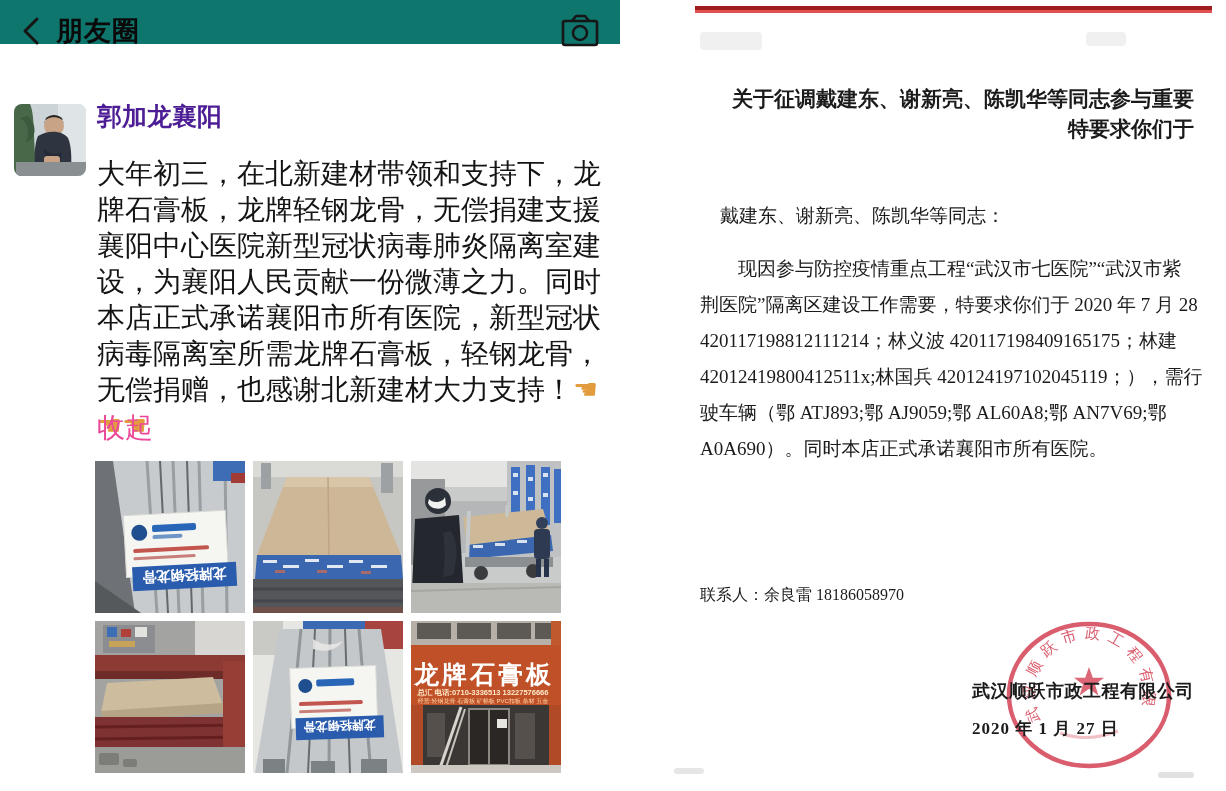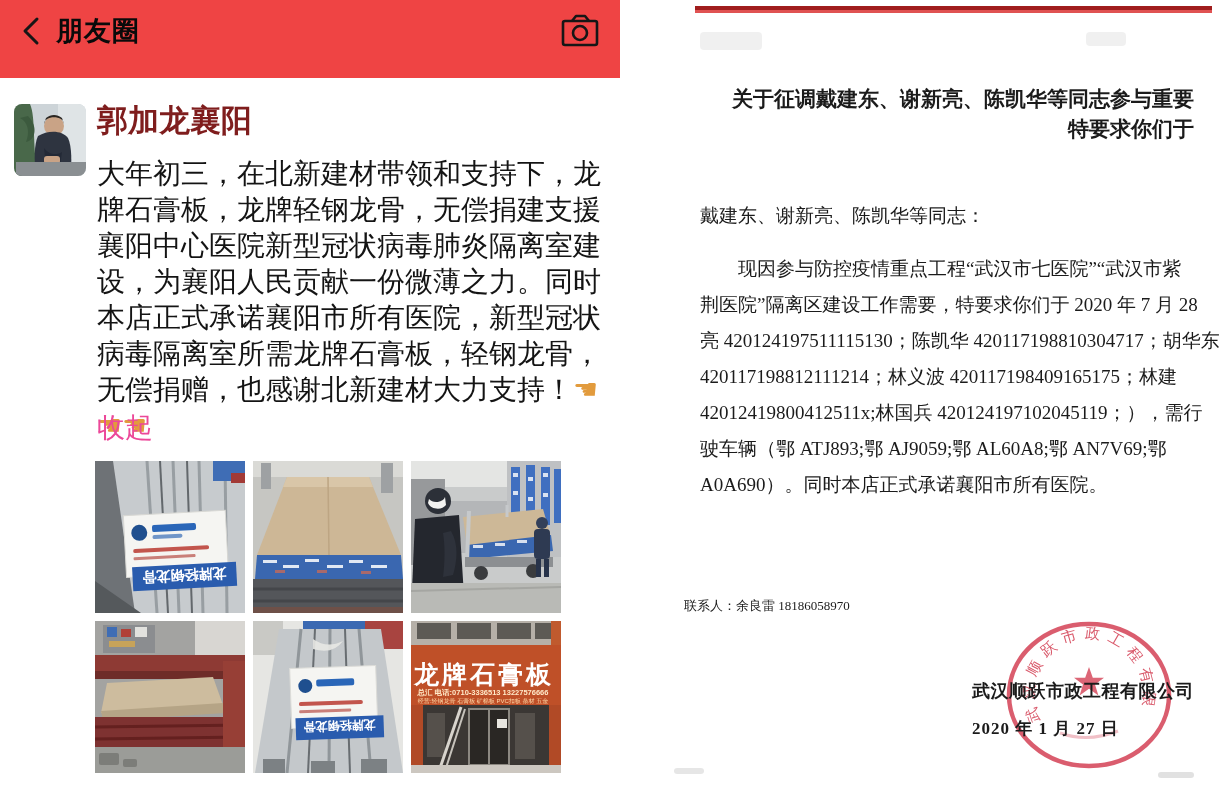--- a/index.html
+++ b/index.html
@@ -2,51 +2,51 @@
 <html><head>
 <meta charset="utf-8">
 <style>
   * { margin:0; padding:0; box-sizing:border-box; }
   html,body { width:1226px; height:791px; background:#ffffff; overflow:hidden;
               font-family:"Liberation Sans","DejaVu Sans",sans-serif; }
   .abs { position:absolute; }
   #stage { position:relative; width:1226px; height:791px; background:#fff; }
 
   
-  #moments-header { left:0; top:0; width:620px; height:78px; background:#ef4444;
+  #moments-header { left:0; top:0; width:620px; height:44px; background:#0f766e;
                     display:flex; align-items:center; }
   #back-btn { position:absolute; left:16px; top:14px; width:34px; height:34px; cursor:pointer; }
   #moments-title { position:absolute; left:56px; top:0; height:62px; display:flex; align-items:center;
                    font-size:27px; font-weight:600; color:#0a0a0a; letter-spacing:1px; }
   #camera-btn { position:absolute; left:558px; top:12px; width:44px; height:38px; cursor:pointer; }
 
   #avatar { left:14px; top:104px; width:72px; height:72px; border-radius:8px; overflow:hidden; cursor:pointer; }
-  #author-name { left:97px; top:100px; font-size:31px; font-weight:600; color:#7f1d1d; cursor:pointer; }
+  #author-name { left:97px; top:100px; font-size:25px; font-weight:600; color:#4c1d95; cursor:pointer; }
   #post-body { left:97px; top:156px; width:516px; font-size:28px; line-height:36px;
                color:#141414; letter-spacing:0; word-break:break-all; }
   .hand-emojis { color:#e29b3d; font-size:28px; }
   #collapse-link { left:97px; top:409px; font-size:28px; color:#ec4899; cursor:pointer; }
 
   #photo-grid { left:95px; top:461px; display:grid; grid-template-columns:repeat(3,150px);
                 grid-auto-rows:152px; gap:8px; }
   .photo { width:150px; height:152px; overflow:hidden; cursor:pointer; background:#ddd; }
   .photo svg { display:block; width:100%; height:100%; }
 
   
   .docfont { font-family:"Liberation Serif","DejaVu Serif",serif; color:#1b1b1b; }
   #doc-rule-dark  { left:695px; top:6px;  width:517px; height:4px; }
   #doc-rule-light { left:695px; top:10px; width:517px; height:3px; }
   .smudge { background:#e9e9e9; opacity:.7; border-radius:4px; }
   #doc-title { left:654px; top:84px; width:540px; text-align:right;
                font-size:21px; font-weight:bold; line-height:30px; }
-  #doc-salutation { left:700px; top:203px; font-size:19px; white-space:pre; }
+  #doc-salutation { left:720px; top:203px; font-size:19px; white-space:pre; }
   #doc-paragraph { left:700px; top:251px; font-size:19px; }
   #doc-paragraph .line { height:36px; line-height:36px; white-space:pre; }
   #doc-paragraph .line.first { padding-left:38px; }
-  #doc-contact { left:684px; top:585px; font-size:13px; white-space:pre;margin-top:12px; }
+  #doc-contact { left:700px; top:585px; font-size:16px; white-space:pre; }
   #doc-seal { left:1000px; top:615px; width:178px; height:166px; pointer-events:none; }
   #doc-company { left:972px; top:679px; width:222px; text-align:center;
                  font-size:18px; font-weight:600; letter-spacing:.5px; }
   #doc-date { left:972px; top:717px; width:218px; 
               font-size:17px; font-weight:600; letter-spacing:1px; }
 </style>
 </head>
 <body>
 
 <div id="stage">
@@ -306,21 +306,20 @@
   <div id="doc-title" class="abs docfont">
     <div>关于征调戴建东、谢新亮、陈凯华等同志参与重要</div>
     <div>特要求你们于</div>
   </div>
 
   <div id="doc-salutation" class="abs docfont">戴建东、谢新亮、陈凯华等同志：</div>
 
   <div id="doc-paragraph" class="abs docfont">
     <div class="line first">现因参与防控疫情重点工程“武汉市七医院”“武汉市紫</div>
     <div class="line">荆医院”隔离区建设工作需要，特要求你们于 2020 年 7 月 28</div>
-    <div class="line">亮 420124197511115130；陈凯华 420117198810304717；胡华东</div>
     <div class="line">420117198812111214；林义波 420117198409165175；林建</div>
     <div class="line">42012419800412511x;林国兵 420124197102045119；），需行</div>
     <div class="line">驶车辆（鄂 ATJ893;鄂 AJ9059;鄂 AL60A8;鄂 AN7V69;鄂</div>
     <div class="line">A0A690）。同时本店正式承诺襄阳市所有医院。</div>
   </div>
 
   <div id="doc-contact" class="abs docfont">联系人：余良雷 18186058970</div>
 
   <svg id="doc-seal" class="abs" viewBox="0 0 178 166">
     <ellipse cx="89" cy="80" rx="80" ry="71" fill="none" stroke="#d64b5e" stroke-width="4.5" opacity=".9"></ellipse>

